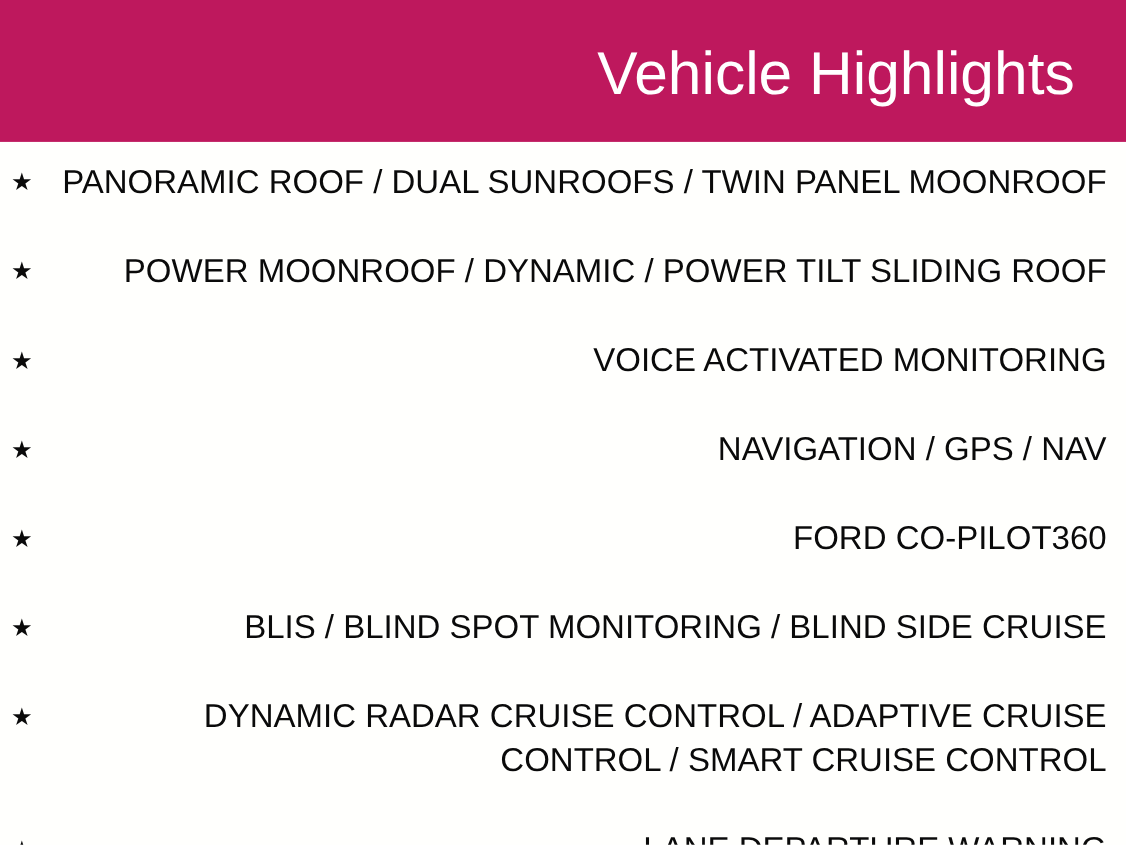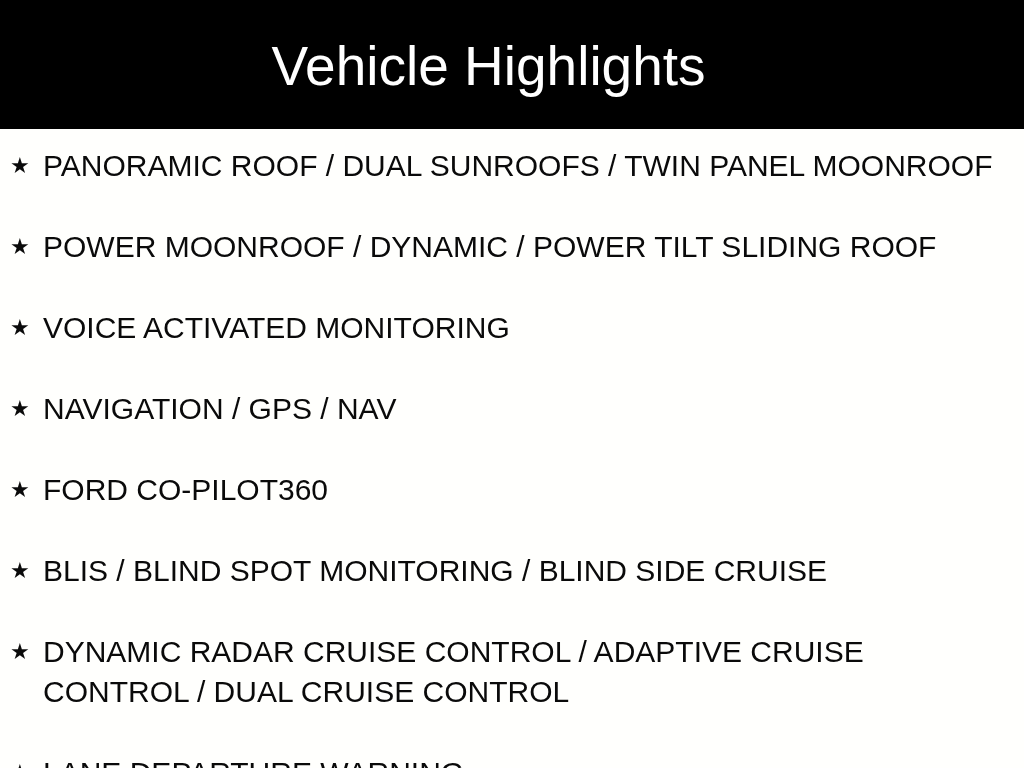--- a/index.html
+++ b/index.html
@@ -21,25 +21,25 @@
     background: #fffffd;
   }
 
   
   .header-band {
     position: absolute;
     top: 0;
     left: 0;
     width: 1024px;
     height: 129px;
-    background: #000000;
+    background: #be185d;
     box-sizing: border-box;
     display: flex;
     align-items: center;
-    justify-content: center;
+    justify-content: flex-end;
     padding-right: 47px;
   }
 
   .header-title {
     color: #ffffff;
     font-family: "Liberation Sans", sans-serif;
     font-size: 55px;
     font-weight: 400;
     line-height: 1;
     letter-spacing: 0px;
@@ -81,20 +81,21 @@
     top: 0;
     width: 24px;
     line-height: 40px;
     font-size: 22px;
     color: #0a0a0a;
     text-align: left;
   }
 
   .highlight-text {
     display: block;
+    text-align: right;
   }
 </style>
 </head>
 <body>
 
 <div class="slide">
 
   <div class="header-band">
     <div class="header-title">Vehicle Highlights</div>
   </div>
@@ -126,21 +127,21 @@
       <span class="highlight-text">FORD CO-PILOT360</span>
     </li>
 
     <li class="highlight-item">
       <span class="bullet-star">★</span>
       <span class="highlight-text">BLIS / BLIND SPOT MONITORING / BLIND SIDE CRUISE</span>
     </li>
 
     <li class="highlight-item">
       <span class="bullet-star">★</span>
-      <span class="highlight-text">DYNAMIC RADAR CRUISE CONTROL / ADAPTIVE CRUISE CONTROL / DUAL CRUISE CONTROL</span>
+      <span class="highlight-text">DYNAMIC RADAR CRUISE CONTROL / ADAPTIVE CRUISE CONTROL / SMART CRUISE CONTROL</span>
     </li>
 
     <li class="highlight-item">
       <span class="bullet-star">★</span>
       <span class="highlight-text">LANE DEPARTURE WARNING</span>
     </li>
 
   </ul>
 </div>
 

